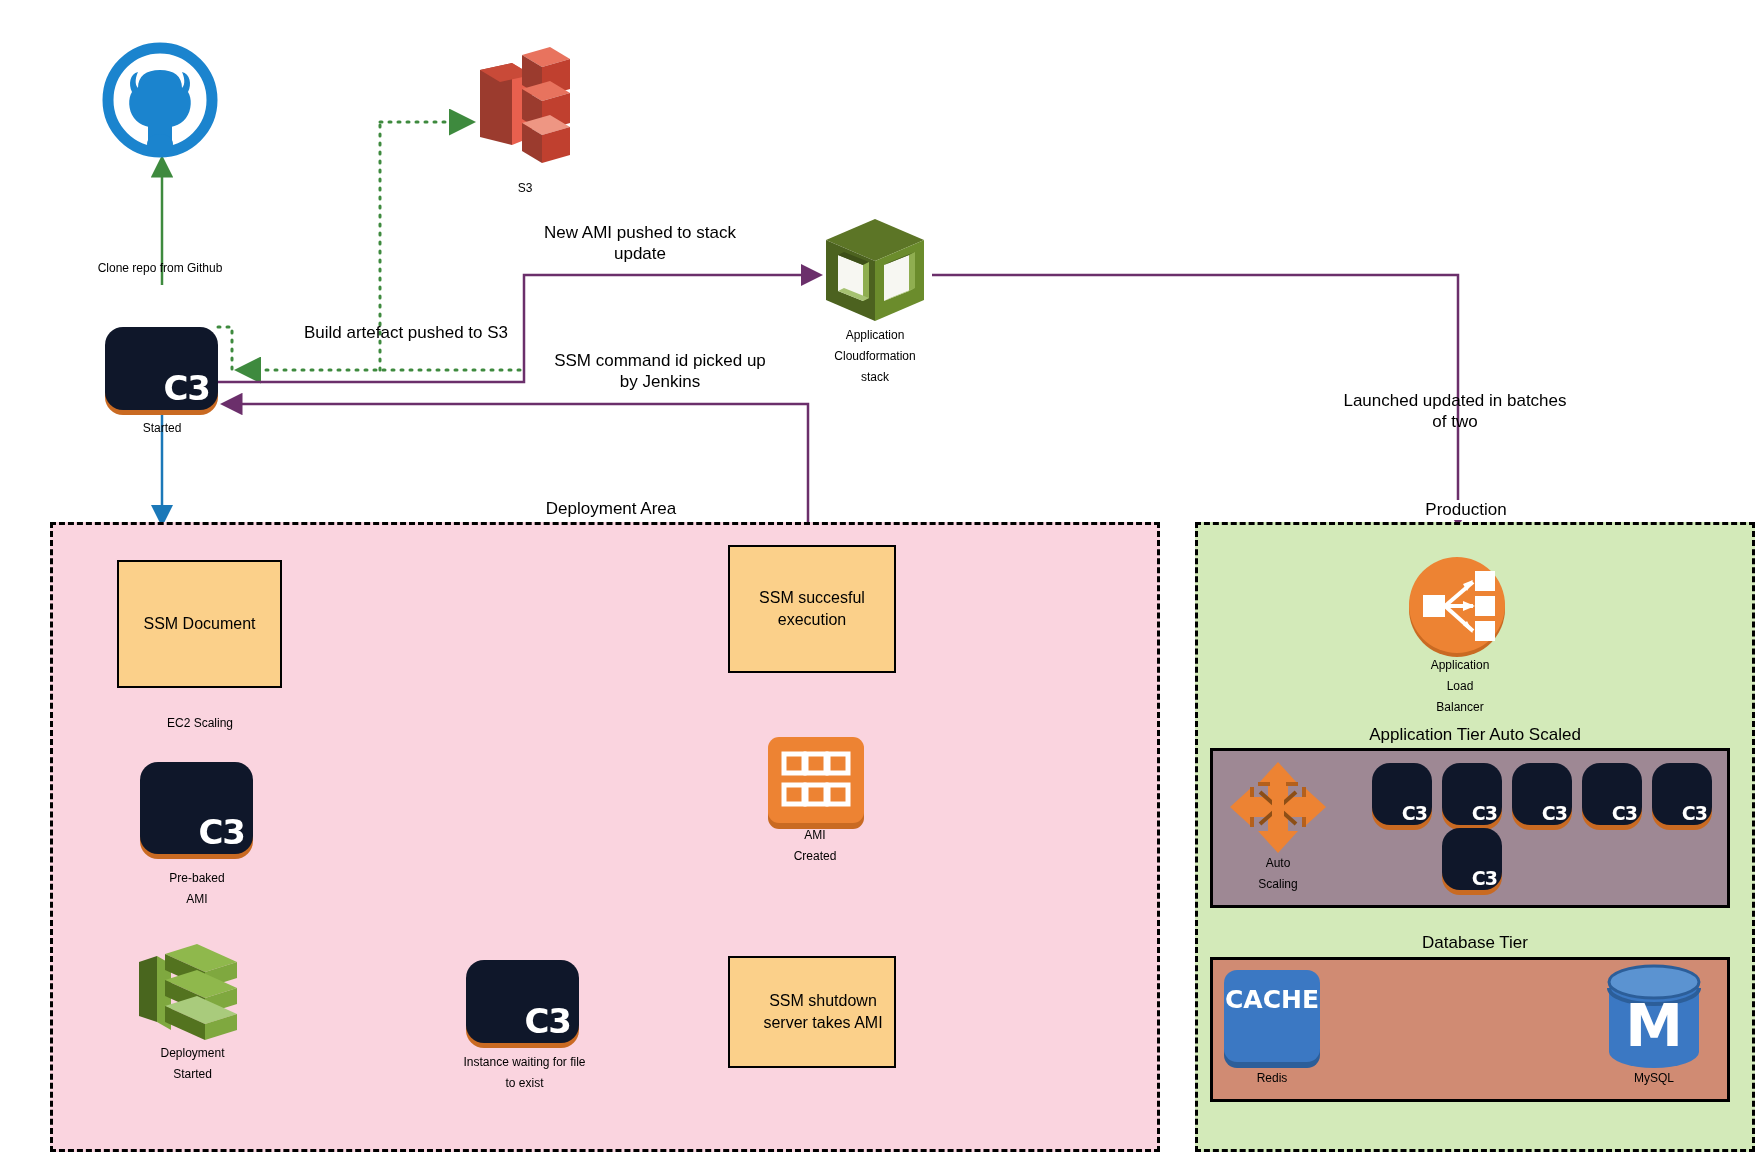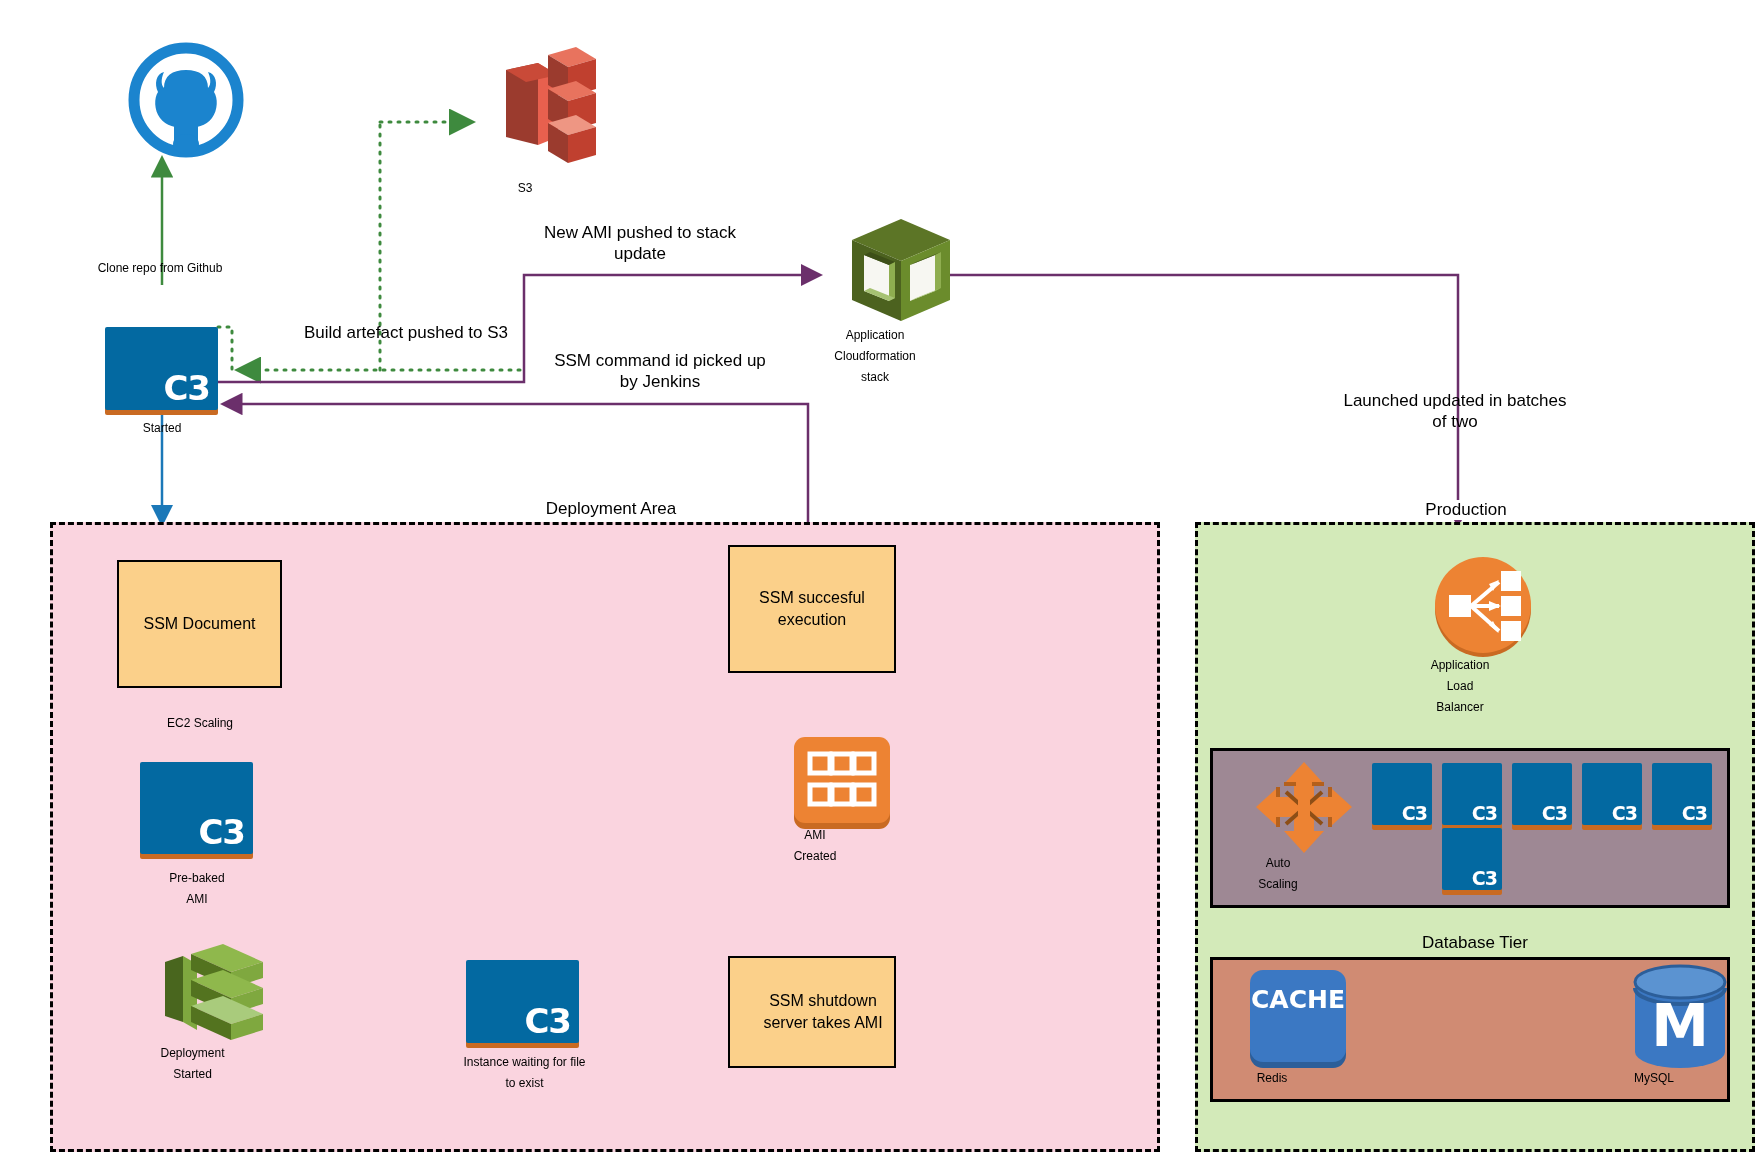--- a/index.html
+++ b/index.html
@@ -1,27 +1,27 @@
 <!DOCTYPE html>
 <html><head>
 <meta charset="utf-8">
 <style>
   html,body{margin:0;padding:0;background:#ffffff;}
   body{font-family:"Liberation Sans","DejaVu Sans",sans-serif;color:#000;}
   #canvas{position:relative;width:1760px;height:1152px;background:#fff;overflow:hidden;}
-  .abs{position:absolute;margin-left:26px;}
+  .abs{position:absolute;}
   .lbl{position:absolute;font-size:17px;line-height:21px;color:#000;text-align:center;white-space:pre;}
   .zone{position:absolute;border:3px dashed #000;box-sizing:border-box;}
   .zone-title{position:absolute;font-size:17px;line-height:20px;text-align:center;background:#fff;padding:0 6px;}
   .inner-box{position:absolute;border:3px solid #000;box-sizing:border-box;}
   .inner-title{position:absolute;font-size:17px;line-height:20px;text-align:center;}
   .ybox{position:absolute;background:#FBD08A;border:2px solid #000;box-sizing:border-box;
         display:flex;align-items:center;justify-content:center;text-align:center;
         font-size:16px;line-height:22px;color:#000;}
-  .ec2{position:absolute;background:#0369a1;border-radius:2px;box-shadow:0 5px 0 #C96A22;
+  .ec2{position:absolute;background:#0f172a;border-radius:18px;box-shadow:0 5px 0 #C96A22;
        box-sizing:border-box;}
   .ec2 .c3{position:absolute;right:8px;bottom:2px;color:#fff;font-weight:bold;
            font-family:"DejaVu Sans",sans-serif;letter-spacing:-1px;}
   .cap{position:absolute;font-size:12px;line-height:21px;text-align:center;white-space:pre;}
   svg{display:block;overflow:visible;}
   .lineLayer{position:absolute;left:0;top:0;width:1760px;height:1152px;pointer-events:none;}
 </style>
 </head>
 <body>
 
@@ -256,20 +256,21 @@
       </g>
       <polygon points="68,27 58,31 62,38" fill="#fff"></polygon>
       <polygon points="70,53 58,48 58,58" fill="#fff"></polygon>
       <polygon points="68,80 58,72 62,68" fill="#fff"></polygon>
     </svg>
   </div>
   <div class="cap" style="left: 1380px; top: 655px; width: 160px; white-space: pre-line;">Application
 Load
 Balancer</div>
 
+  <div class="inner-title" style="left: 1205px; top: 725px; width: 540px; white-space: pre-line;">Application Tier Auto Scaled</div>
   <div class="inner-box" style="left:1210px;top:748px;width:520px;height:160px;background:#9E8894;"></div>
 
   <div class="abs" style="left:1228px;top:760px;width:100px;height:95px;">
     <svg width="100" height="95" viewBox="0 0 100 95">
       <g fill="#ED8333">
         <polygon points="50,2 70,24 60,24 60,44 40,44 40,24 30,24"></polygon>
         <polygon points="50,93 70,71 60,71 60,51 40,51 40,71 30,71"></polygon>
         <polygon points="2,47 24,27 24,37 44,37 44,57 24,57 24,67"></polygon>
         <polygon points="98,47 76,27 76,37 56,37 56,57 76,57 76,67"></polygon>
       </g>

